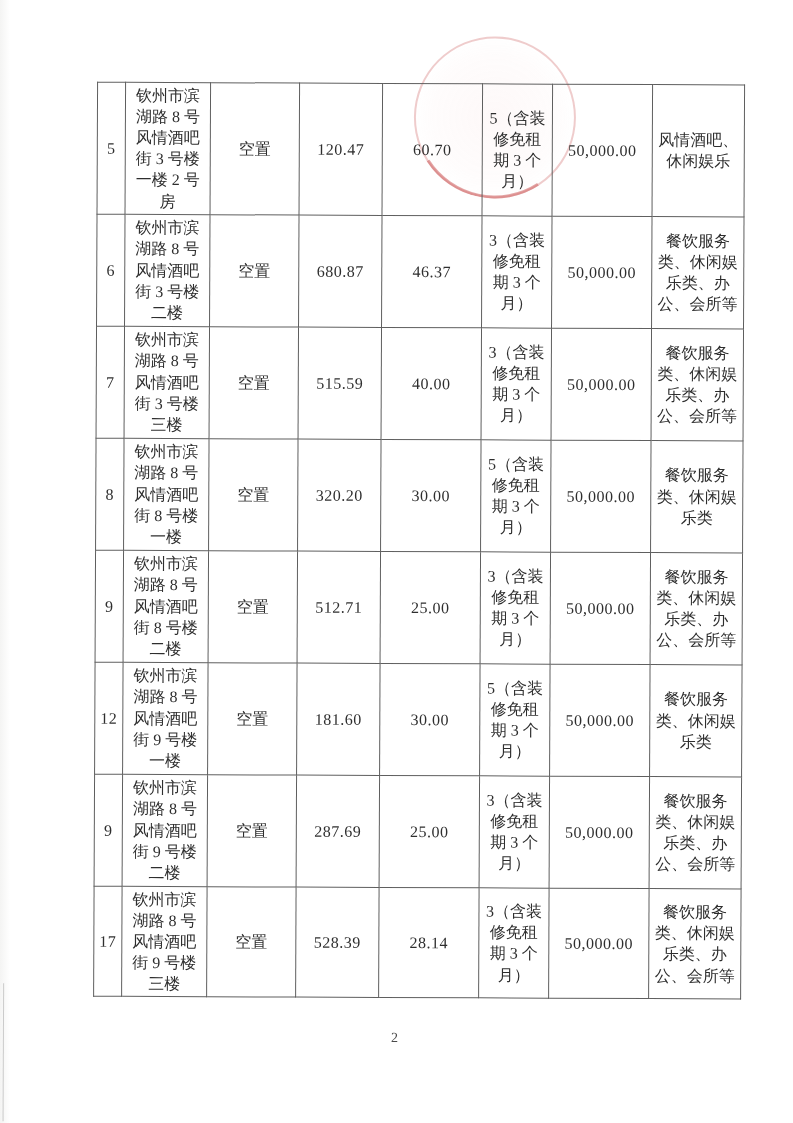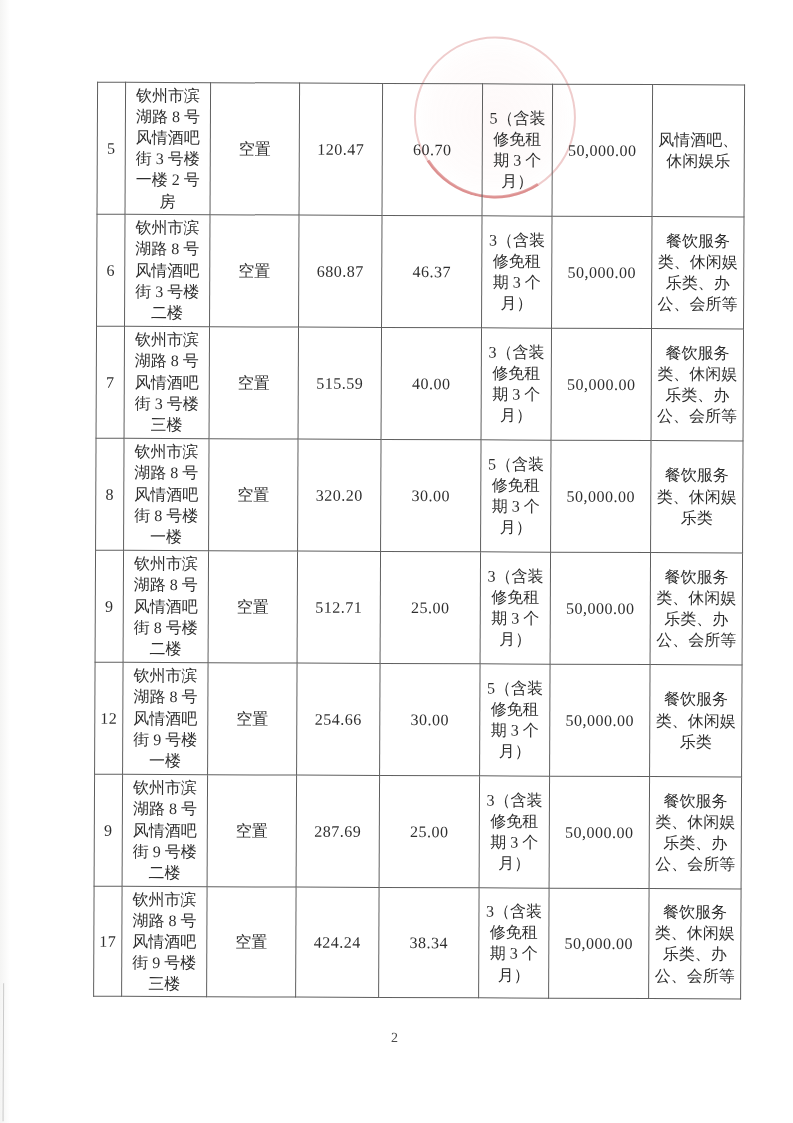--- a/index.html
+++ b/index.html
@@ -205,21 +205,21 @@
 公、会所等</td>
           </tr>
           <tr class="row-std">
             <td class="num">12</td>
             <td>钦州市滨
 湖路 8 号
 风情酒吧
 街 9 号楼
 一楼</td>
             <td>空置</td>
-            <td class="num">254.66</td>
+            <td class="num">181.60</td>
             <td class="num">30.00</td>
             <td>5（含装
 修免租
 期 3 个
 月）</td>
             <td class="num">50,000.00</td>
             <td>餐饮服务
 类、休闲娱
 乐类</td>
           </tr>
@@ -244,22 +244,22 @@
 公、会所等</td>
           </tr>
           <tr class="row-last">
             <td class="num">17</td>
             <td>钦州市滨
 湖路 8 号
 风情酒吧
 街 9 号楼
 三楼</td>
             <td>空置</td>
-            <td class="num">424.24</td>
-            <td class="num">38.34</td>
+            <td class="num">528.39</td>
+            <td class="num">28.14</td>
             <td>3（含装
 修免租
 期 3 个
 月）</td>
             <td class="num">50,000.00</td>
             <td>餐饮服务
 类、休闲娱
 乐类、办
 公、会所等</td>
           </tr>

